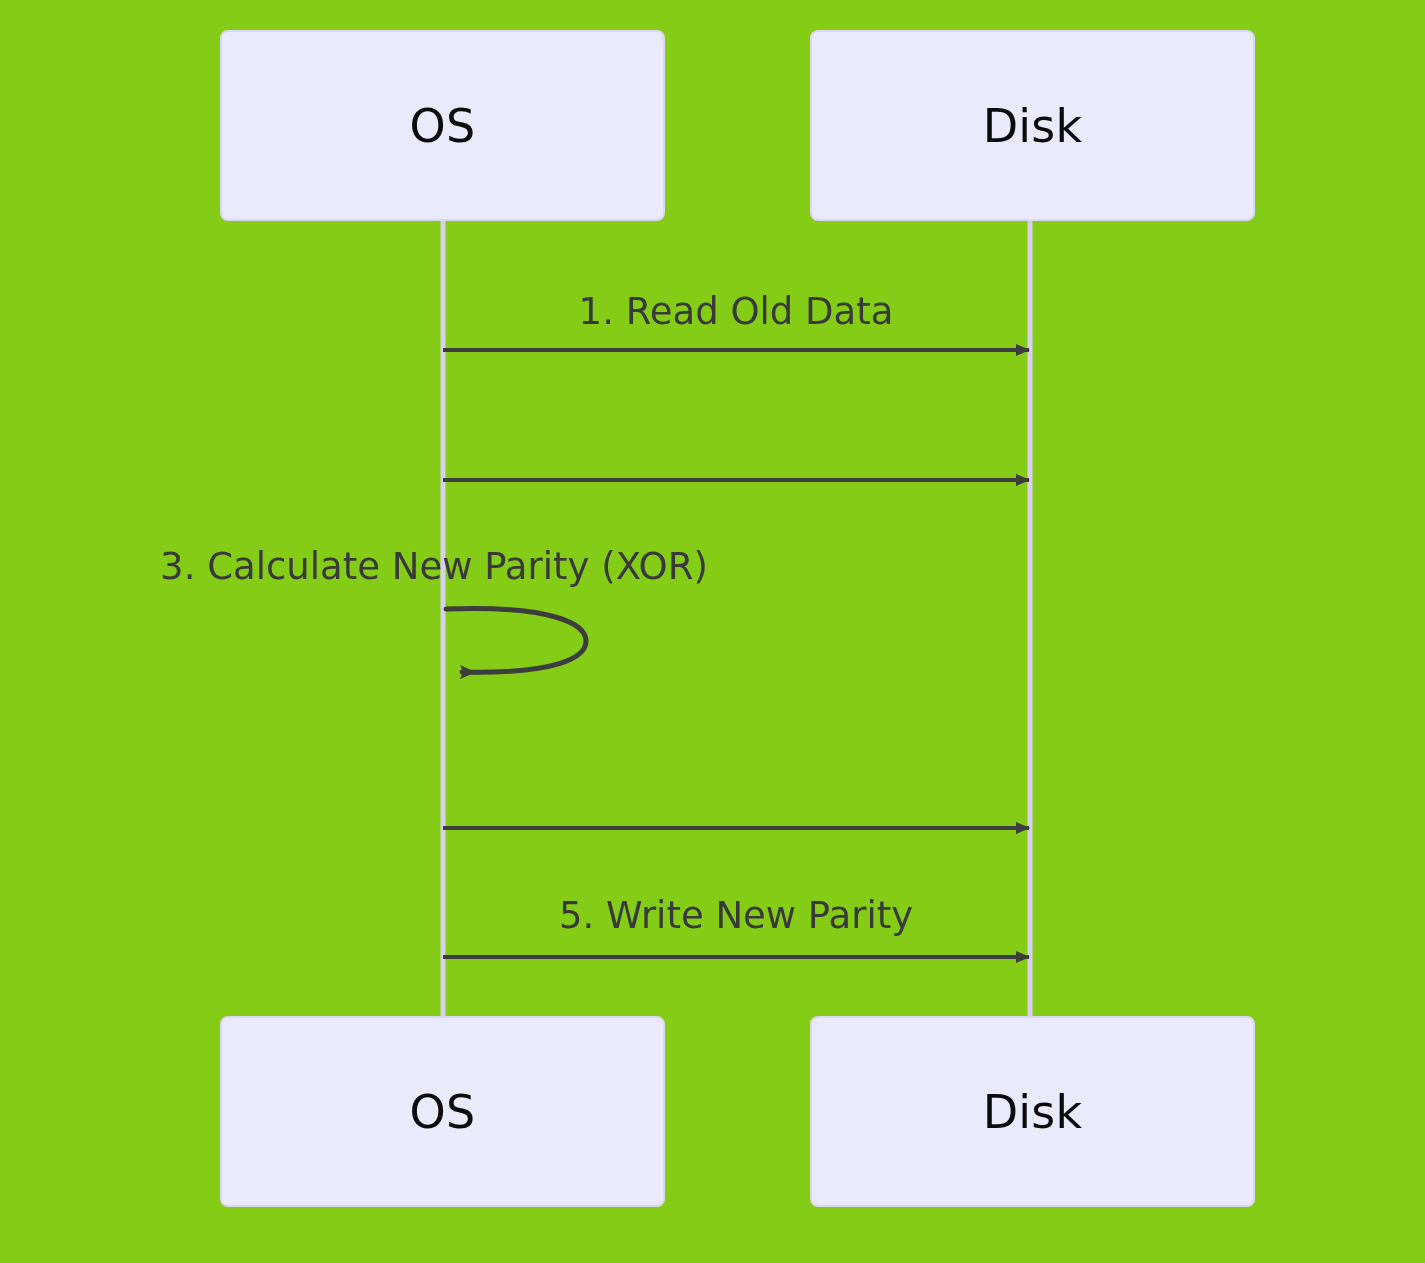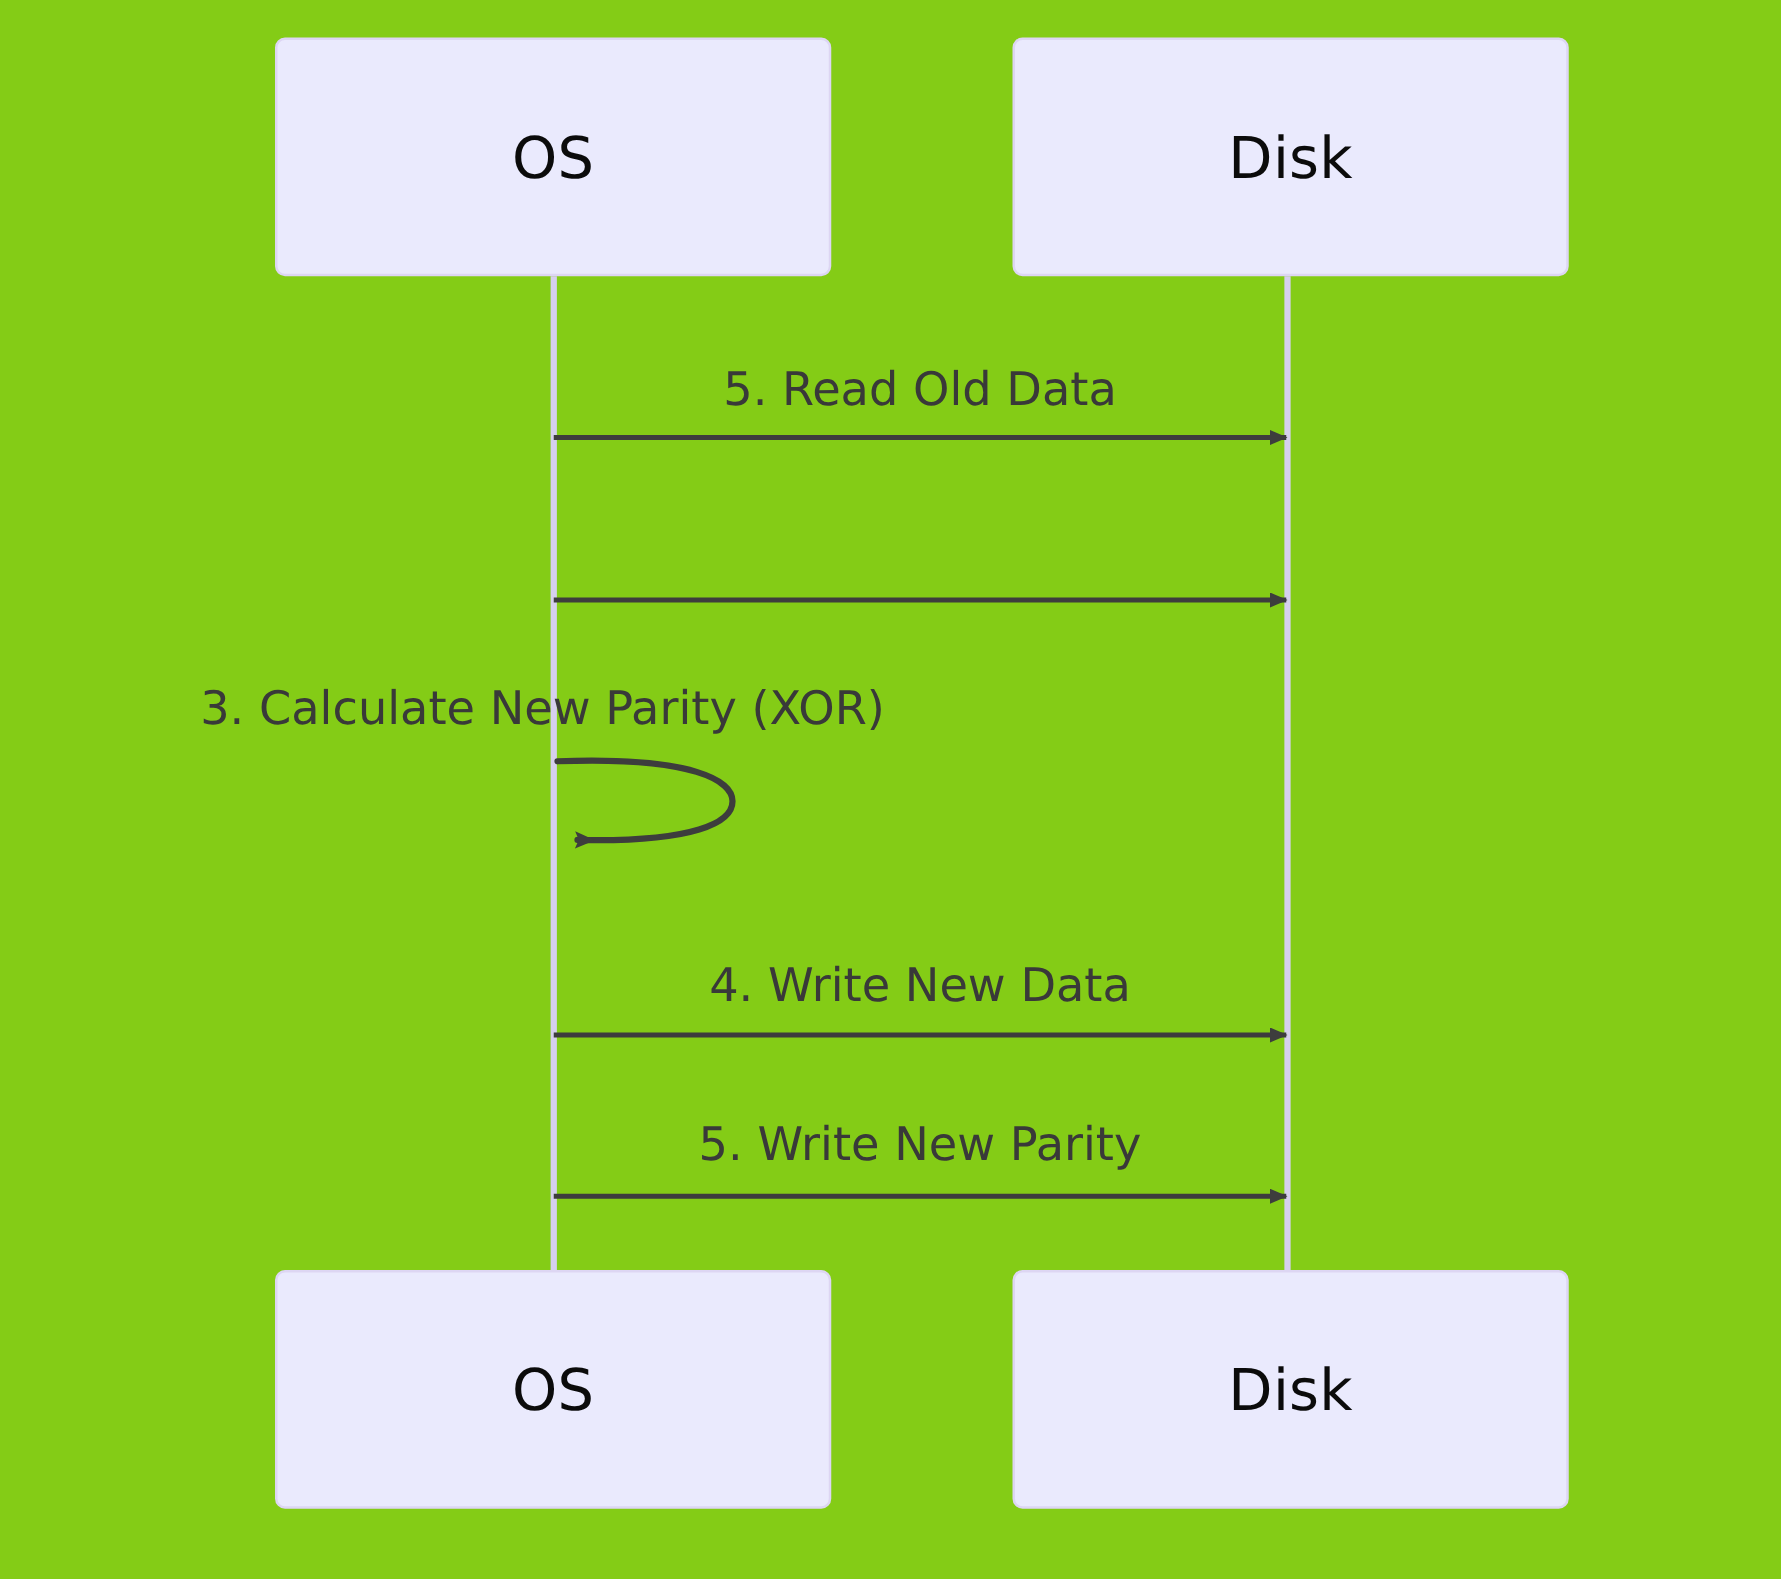--- a/index.html
+++ b/index.html
@@ -93,22 +93,21 @@
   </div>
 
   <div class="participant-box" style="left:220px; top:1016px; width:445px; height:191px;">
     <span class="participant-label">OS</span>
   </div>
 
   <div class="participant-box" style="left:810px; top:1016px; width:445px; height:191px;">
     <span class="participant-label">Disk</span>
   </div>
 
-  <div class="msg-label centered" style="left:736px; top:293px;">5. Read Old Data</div>
+  <div class="msg-label centered" style="left:736px; top:293px;">1. Read Old Data</div>
 
 
   <div class="msg-label centered" style="left:434px; top:548px;">3. Calculate New Parity (XOR)</div>
 
-  <div class="msg-label centered" style="left:736px; top:770px;">4. Write New Data</div>
 
   <div class="msg-label centered" style="left:736px; top:897px;text-align:right;">5. Write New Parity</div>
 
 </div>
 
 </body></html>

